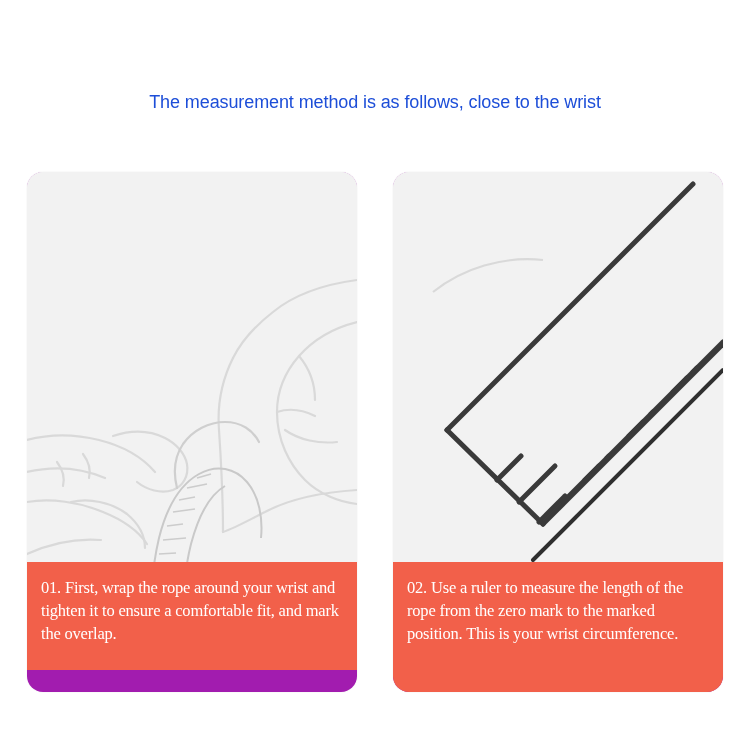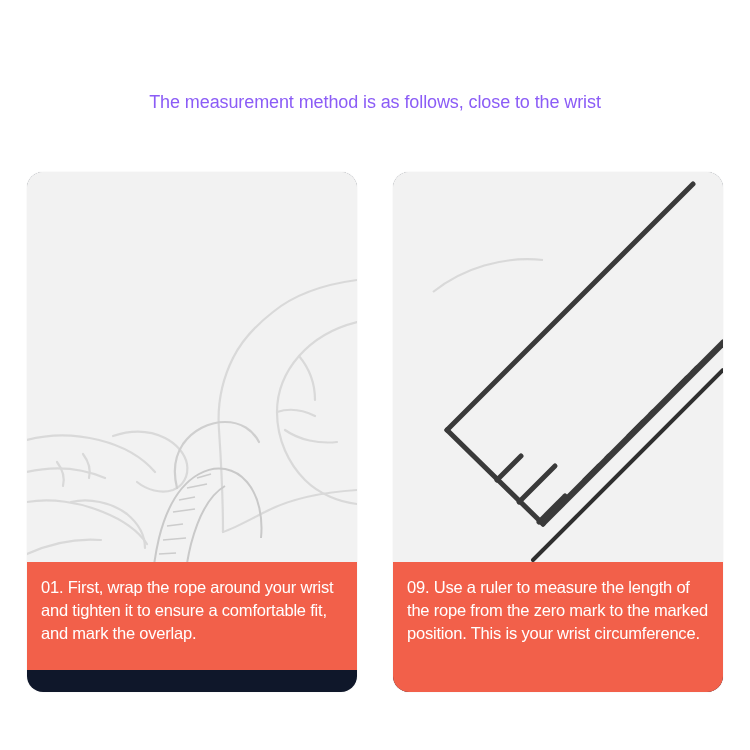--- a/index.html
+++ b/index.html
@@ -30,38 +30,39 @@
     color: #1a1a1a;
     letter-spacing: -0.3px;
   }
   .subtitle {
     position: absolute;
     top: 92px;
     left: 0;
     width: 750px;
     text-align: center;
     font-size: 18px;
-    color: #8b5cf6;
+    color: #1d4ed8;
     letter-spacing: -0.1px;
   }
   .cards {
     position: absolute;
     top: 172px;
     left: 27px;
     width: 696px;
     display: flex;
     justify-content: space-between;
   }
   .card {
     width: 330px;
     border-radius: 16px;
     overflow: hidden;
-    background: #0f172a;
+    background: #a21caf;
     position: relative;
     box-shadow: 0 0 0 1px rgba(0,0,0,0.02);
+    font-family: Liberation Serif, serif;
   }
   .card-illustration {
     position: relative;
     width: 330px;
     height: 390px;
     background: #f2f2f2;
     overflow: hidden;
   }
   .card-illustration svg {
     display: block;
@@ -172,17 +173,17 @@
           </g>
 
           <g stroke="#2f2f2f" stroke-width="4" fill="none" stroke-linecap="round">
             <path d="M140 388 L330 198"></path>
           </g>
           <g stroke="#d9d9d9" stroke-width="2.2" fill="none">
             <path d="M40 120 C70 96 110 84 150 88"></path>
           </g>
         </svg>
       </div>
-      <div class="caption tall">09. Use a ruler to measure the length of the rope from the zero mark to the marked position. This is your wrist circumference.</div>
+      <div class="caption tall">02. Use a ruler to measure the length of the rope from the zero mark to the marked position. This is your wrist circumference.</div>
     </div>
 
   </div>
 </div>
 
 </body></html>

